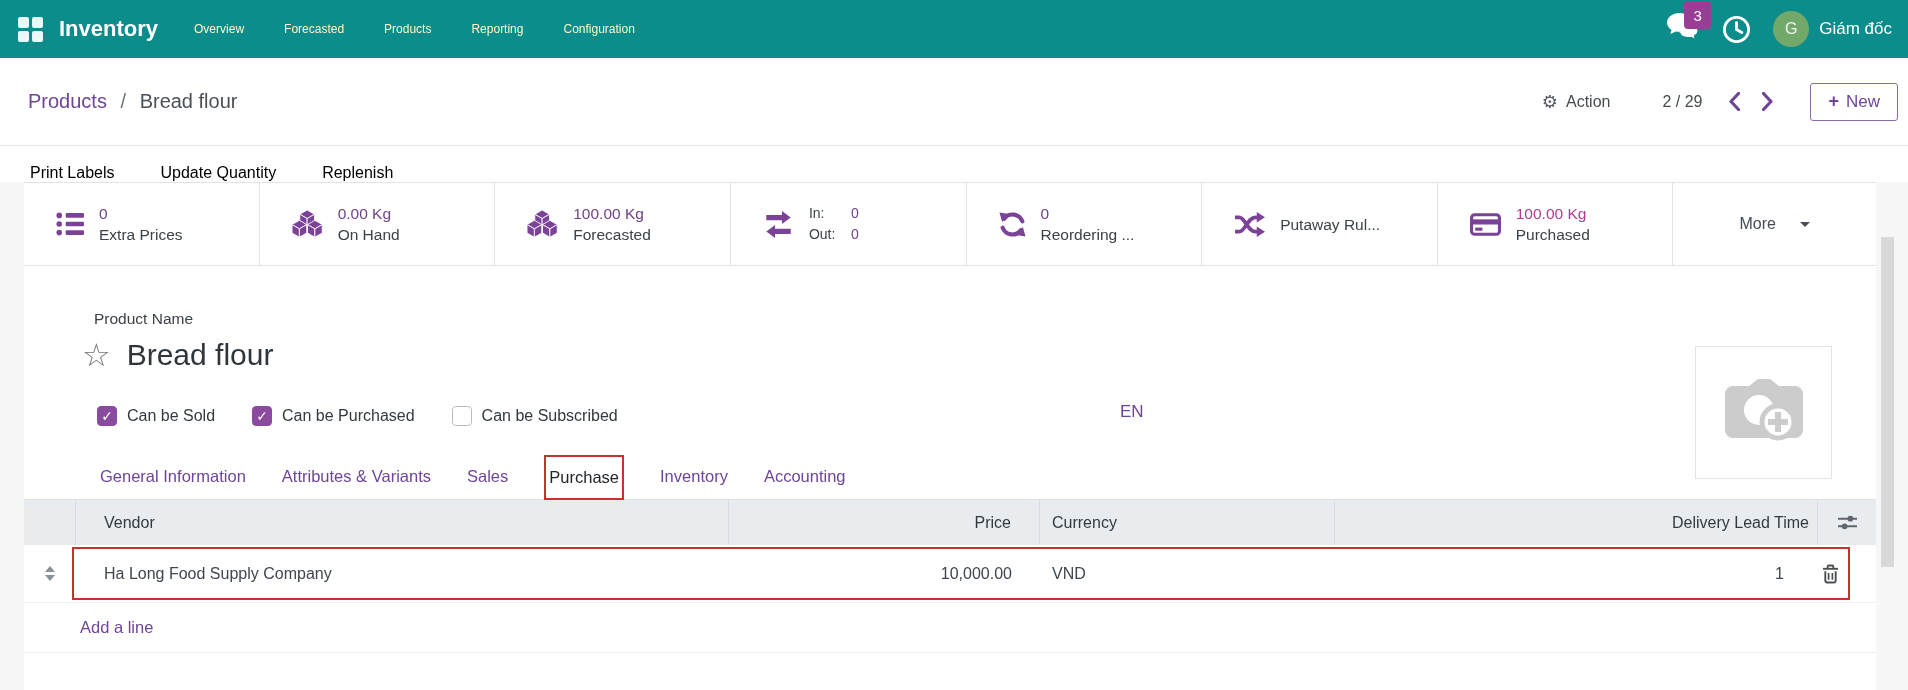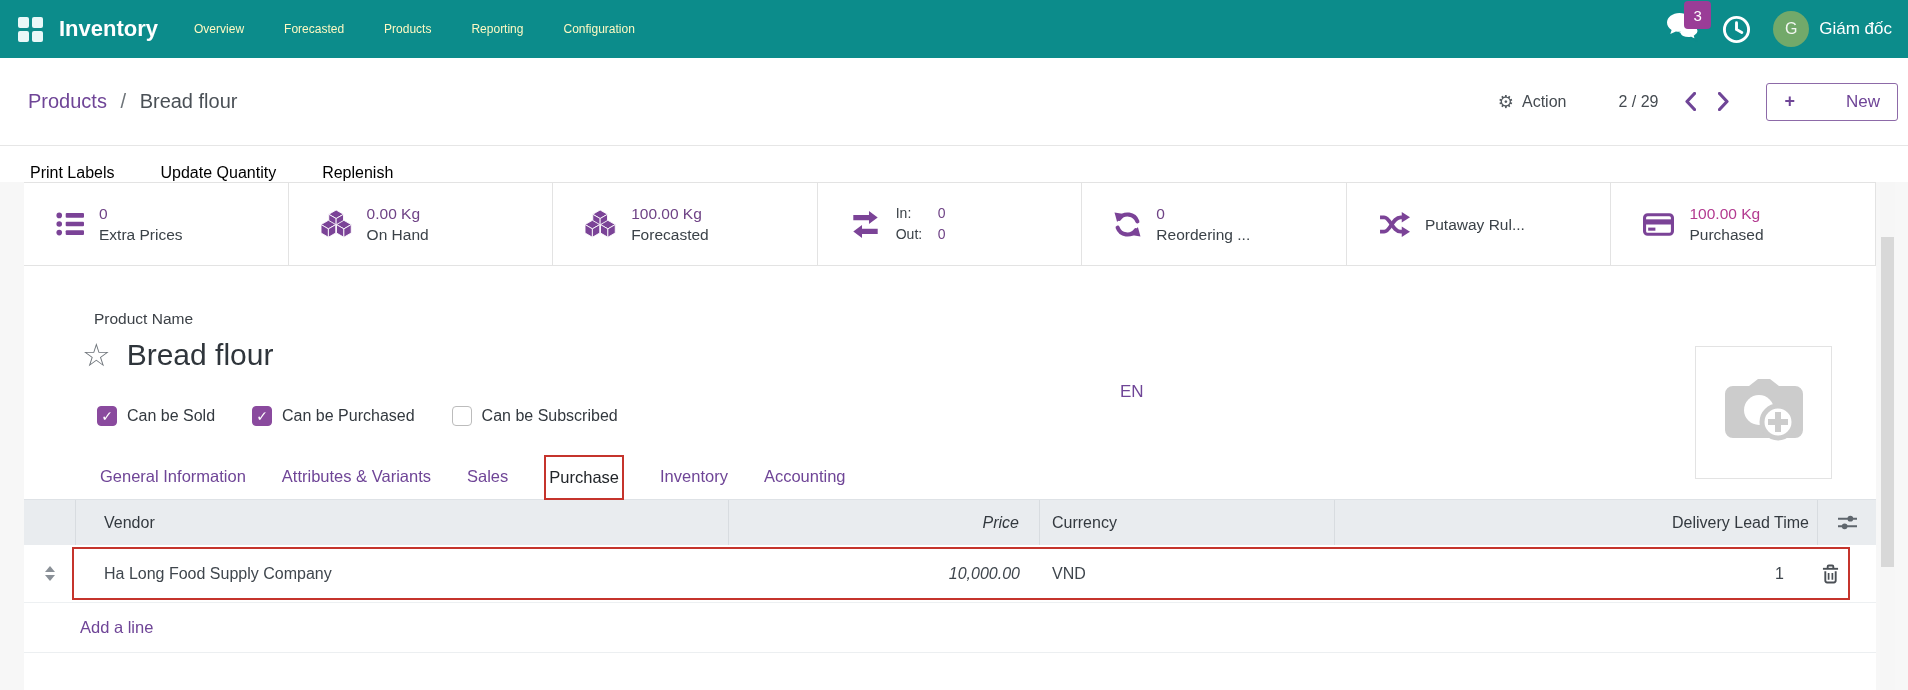--- a/index.html
+++ b/index.html
@@ -29,21 +29,21 @@
   .breadcrumb .bc-parent { color:#6f4597; cursor:pointer; }
   .breadcrumb .bc-sep { color:#6d7378; margin:0 8px; }
   .breadcrumb .bc-current { color:#4a5056; }
   .cp-right { margin-left:auto; display:flex; align-items:center; }
   .action-btn { display:flex; align-items:center; gap:8px; color:#454b51; font-size:16px; cursor:pointer; }
   .gear-glyph { font-size:18px; color:#545a60; line-height:1; }
   .pager-count { font-size:16px; color:#454b51; margin:0 26px 0 52px; }
   .pager-arrows { display:flex; align-items:center; gap:22px; margin-right:36px; }
   .pager-arrows svg { cursor:pointer; }
   .new-button { border:1px solid #8d6aa8; border-radius:3px; background:#fff; color:#6f4597;
-                font-size:17px; padding:8px 17px; display:flex; align-items:center; cursor:pointer;gap:44px; }
+                font-size:17px; padding:8px 17px; display:flex; align-items:center; cursor:pointer; }
   .plus-icon::before { content:"+"; font-weight:700; font-size:18px; margin-right:7px; line-height:1; }
   
   .btn-row { height:54px; display:flex; align-items:center; gap:46px; padding-left:30px; background:#fff; }
   .btn-link { color:#000000; font-size:16px; cursor:pointer; }
   
   .content { position:absolute; top:182px; left:0; right:0; bottom:0; background:#f7f7f7; }
   .sheet { position:absolute; left:24px; top:0; width:1852px; bottom:0; background:#fff; }
   
   .statbar { display:flex; height:84px; border-top:1px solid #e3e3e3; border-bottom:1px solid #e3e3e3; }
   .stat { flex:1 1 0; border-right:1px solid #e3e3e3; display:flex; align-items:center;
@@ -57,42 +57,42 @@
   .stat-kv .v { color:#6f4386; }
   .stat.more-cell { justify-content:center; padding-left:0; border-right:none; color:#454b51; font-size:16px; }
   .caret-down { width:0; height:0; border-left:5px solid transparent; border-right:5px solid transparent;
                 border-top:5px solid #4a5056; margin-left:9px; }
   
   .form-body { position:relative; }
   .product-label { margin:44px 0 0 70px; font-size:15.5px; color:#3c4147; }
   .name-row { margin:10px 0 0 58px; display:flex; align-items:center; gap:16px; }
   .star-glyph { font-size:32px; color:#70767c; line-height:1; cursor:pointer; }
   .product-name { font-size:30px; color:#2f353b; }
-  .lang-tag { position:absolute; left:1096px; top:72px; color:#6f4597; font-size:17px; cursor:pointer; }
+  .lang-tag { position:absolute; left:1096px; top:92px; color:#6f4597; font-size:17px; cursor:pointer; }
   .image-box { position:absolute; left:1671px; top:36px; width:137px; height:133px;
                border:1px solid #e3e3e3; display:flex; align-items:center; justify-content:center; cursor:pointer; }
   .checkbox-row { margin:34px 0 0 73px; display:flex; gap:37px; }
   .cb { display:flex; align-items:center; gap:10px; font-size:16px; color:#33393f; cursor:pointer; }
   .cb-box { width:20px; height:20px; border-radius:4px; border:1px solid #bcbcbc; background:#fff;
             display:flex; align-items:center; justify-content:center; }
   .cb-box.checked { background:#8a4a9e; border-color:#8a4a9e; }
   .cb-box.checked::after { content:"✓"; color:#fff; font-size:14px; font-weight:700; }
   
   .tabs { margin-top:28px; padding-left:76px; height:46px; display:flex; align-items:center; gap:36px;
           border-bottom:1px solid #dee2e6; }
   .tab { color:#6f4597; font-size:16.5px; cursor:pointer; }
   .tab-highlight { border:2px solid #c5342c; background:#fff; height:45px; display:flex; align-items:center;
                    padding:0 3px; position:relative; top:1px; }
   .tab-highlight .tab { color:#212529; }
   
   .thead { display:flex; align-items:center; height:45px; background:#e9ecef; font-size:16px; color:#33393f; }
   .th { border-right:1px solid #d8dce0; height:100%; display:flex; align-items:center; }
   .col-handle { width:52px; }
   .col-vendor { width:653px; padding-left:28px; }
-  .col-price { width:311px; justify-content:flex-end; padding-right:20px;font-style:italic; }
+  .col-price { width:311px; justify-content:flex-end; padding-right:28px; }
   .col-currency { width:295px; padding-left:12px; }
   .col-lead { width:483px; justify-content:flex-end; padding-right:8px; }
   .col-icons { width:58px; border-right:none; justify-content:center; }
   .trow { display:flex; align-items:center; height:58px; position:relative; border-bottom:1px solid #edf0f2; background:#fff; }
   .td { display:flex; align-items:center; font-size:16px; color:#3f464d; height:100%; }
   .trow .col-lead { padding-right:34px; }
   .row-highlight { position:absolute; left:48px; right:26px; top:2px; bottom:2px;
                    border:2px solid #c5342c; pointer-events:none; }
   .handle { display:flex; flex-direction:column; align-items:center; gap:3px; width:100%; cursor:grab; }
   .tri-up { width:0; height:0; border-left:5px solid transparent; border-right:5px solid transparent;
@@ -292,20 +292,24 @@
       <div class="stat">
         <svg width="31" height="23" viewBox="0 0 30 22">
           <rect x="1.5" y="1.5" width="27" height="19" rx="3" fill="none" stroke="#7b4397" stroke-width="3"></rect>
           <rect x="1.5" y="6" width="27" height="5" fill="#7b4397"></rect>
           <rect x="5" y="14" width="7" height="3" fill="#7b4397"></rect>
         </svg>
         <div class="stat-text">
           <span class="stat-value pink">100.00 Kg</span>
           <span class="stat-label">Purchased</span>
         </div>
+      </div>
+      <div class="stat more-cell">
+        <span>More</span>
+        <span class="caret-down"></span>
       </div>
     </div>
 
     <div class="form-body">
       <div class="product-label">Product Name</div>
       <div class="name-row">
         <span class="star-glyph">☆</span>
         <span class="product-name">Bread flour</span>
       </div>
       <span class="lang-tag">EN</span>

